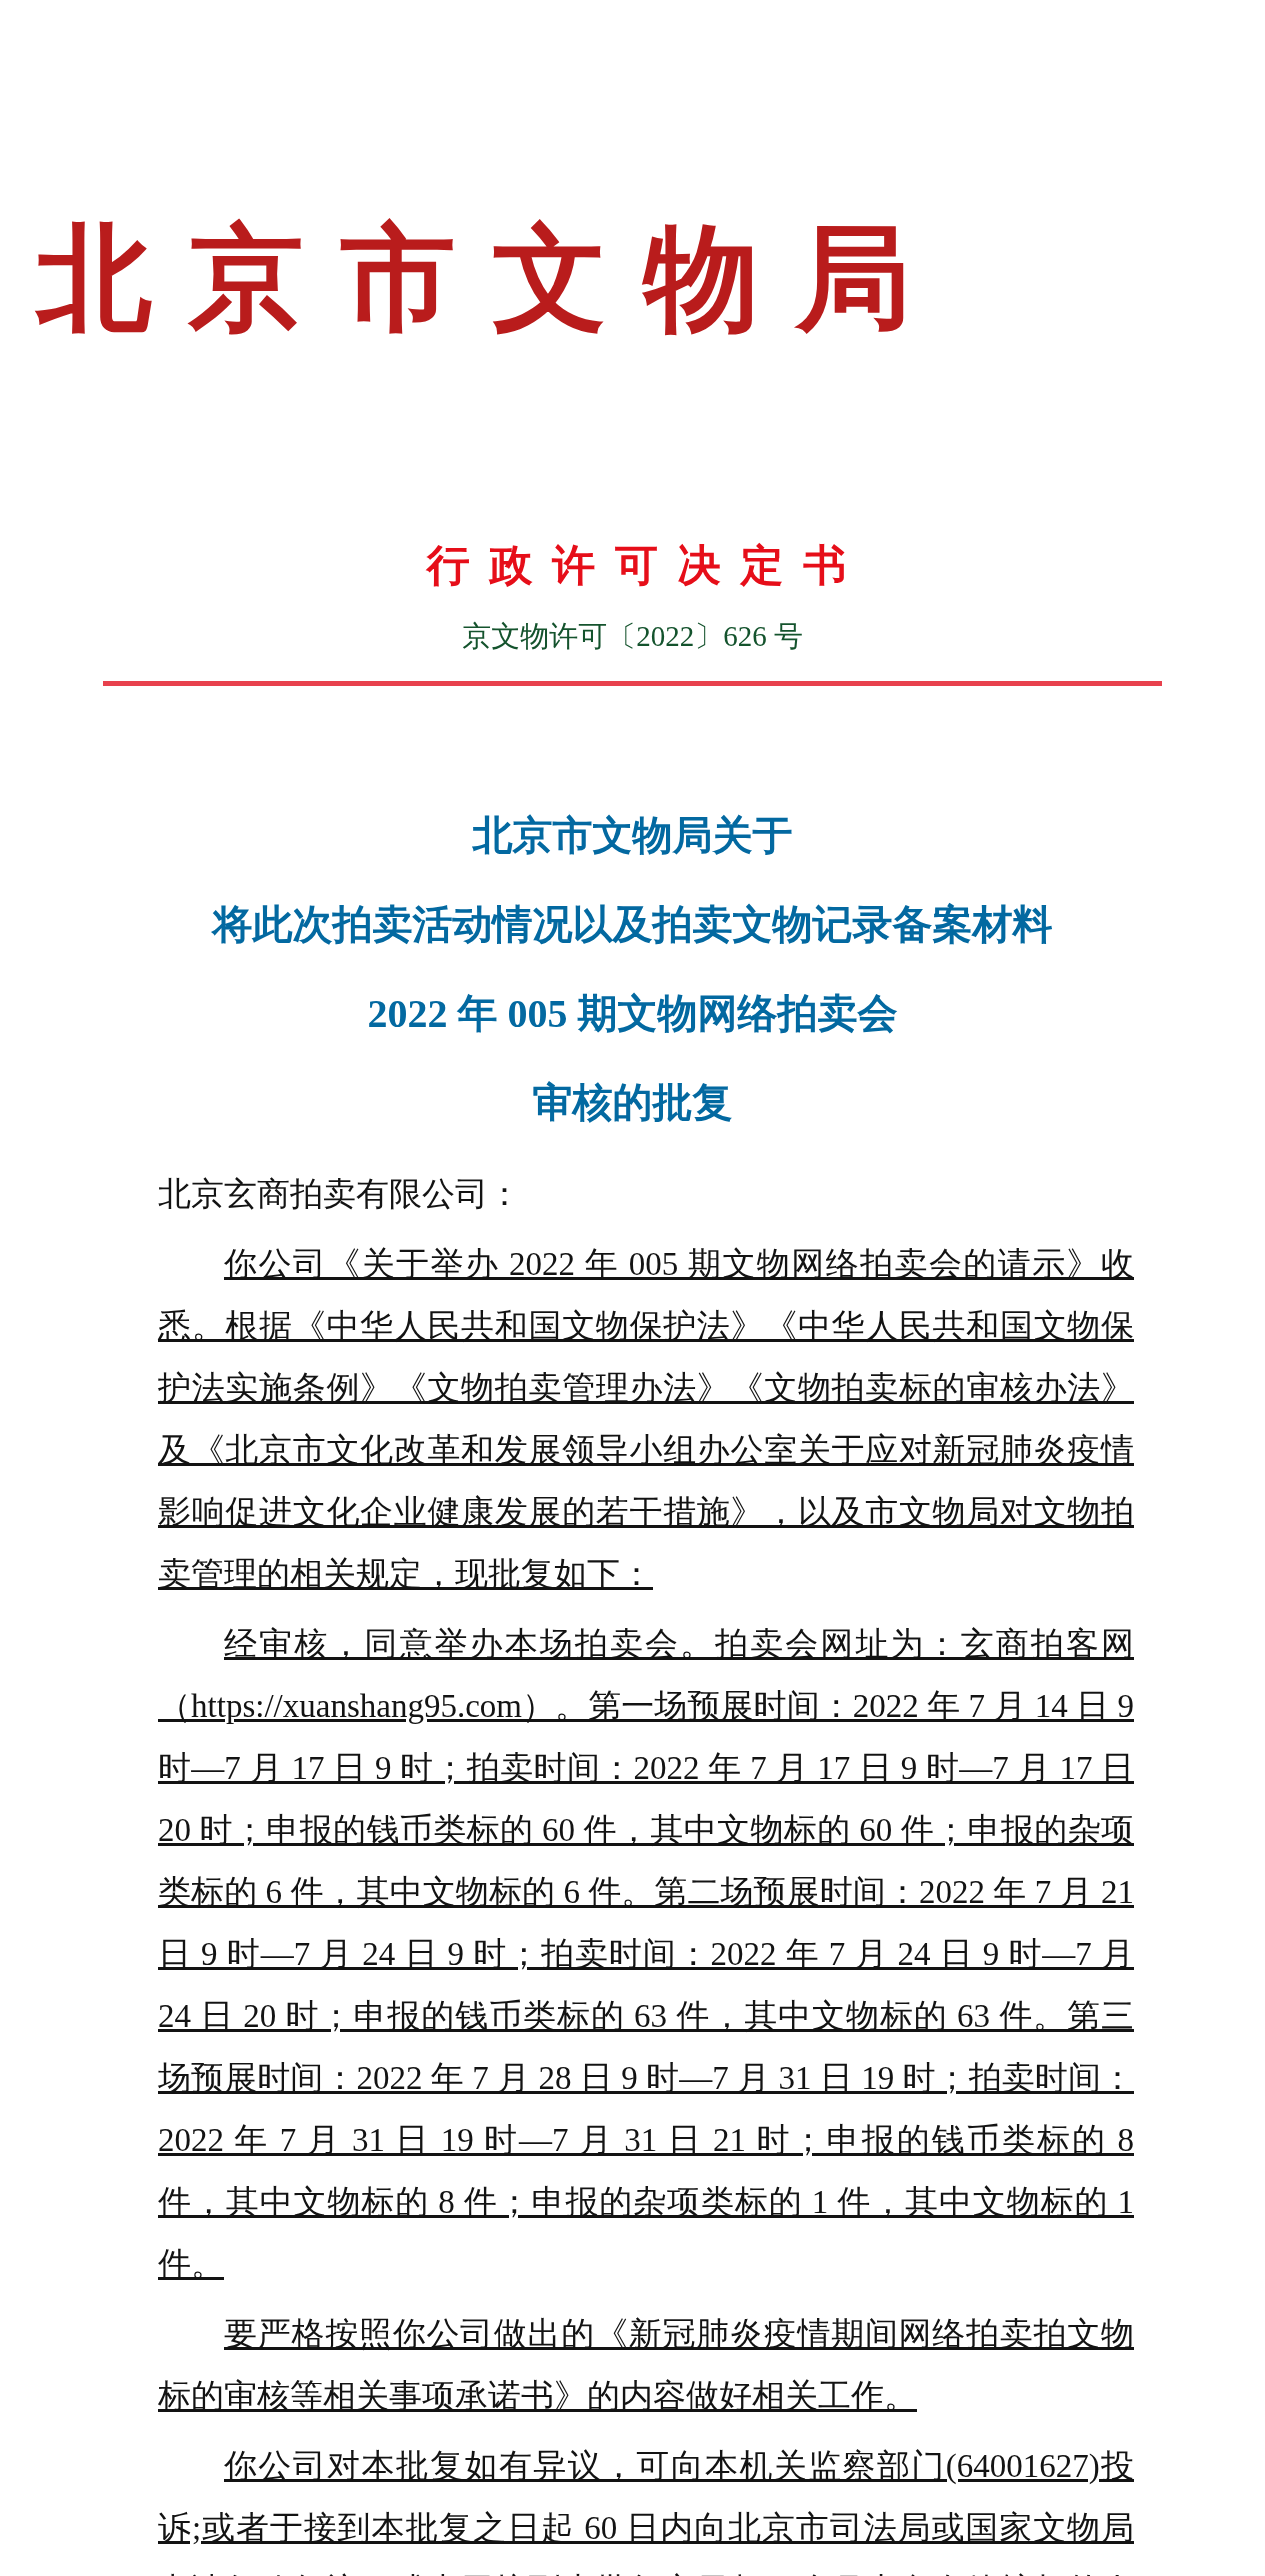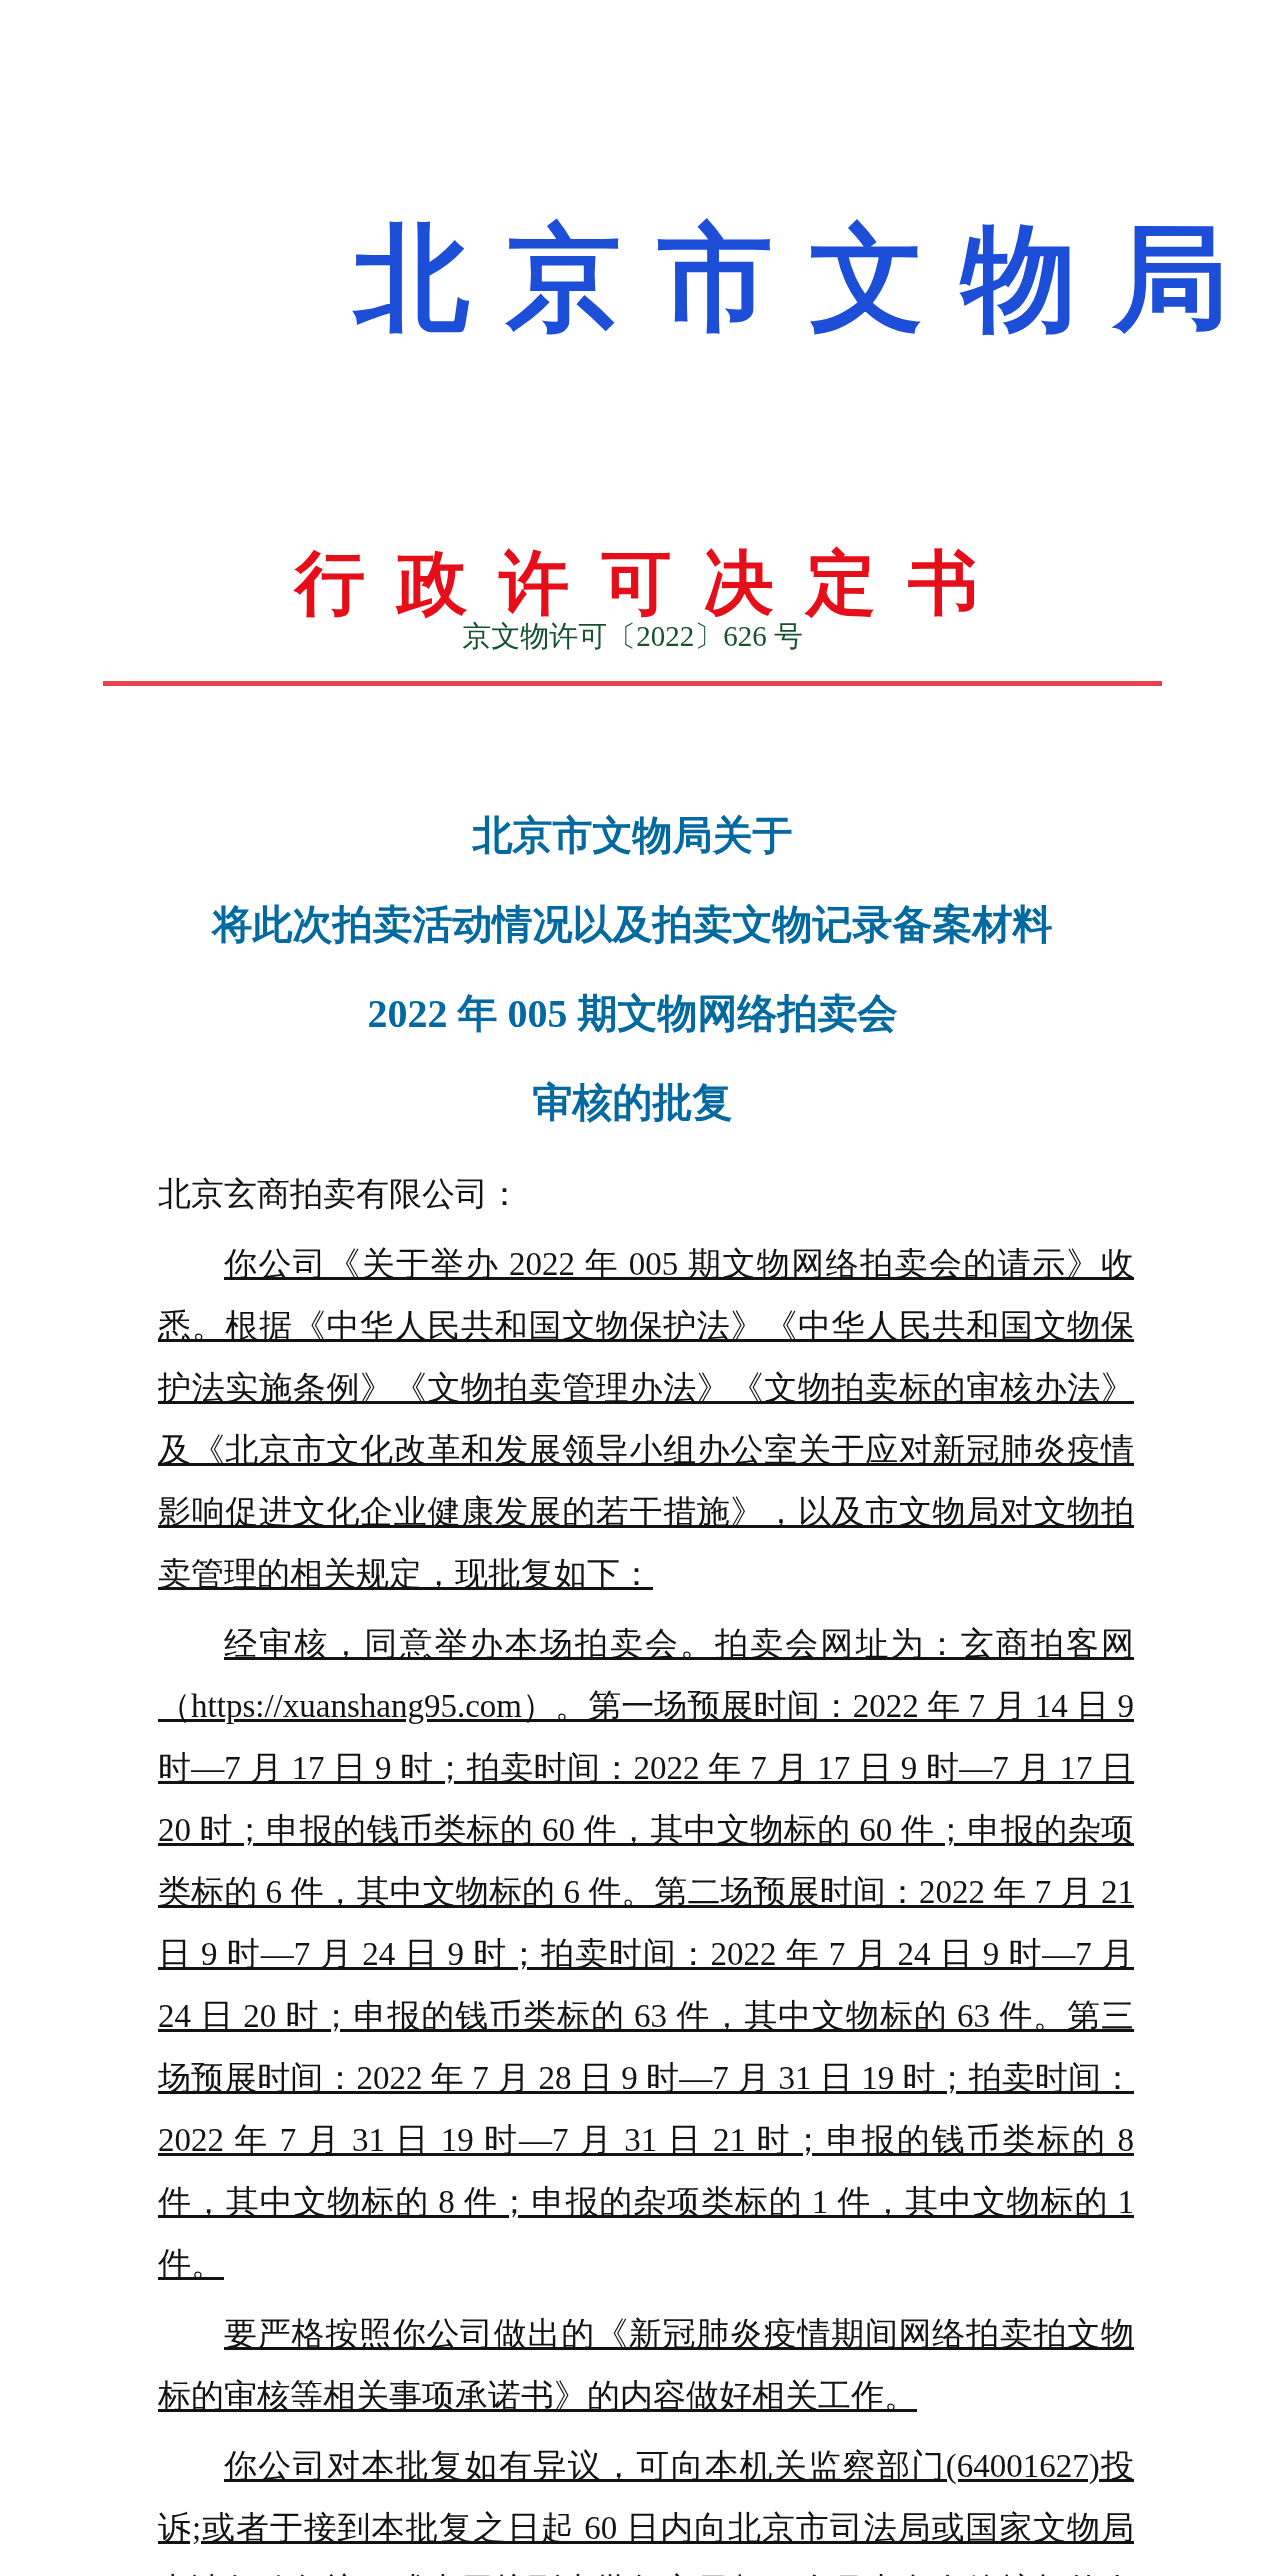--- a/index.html
+++ b/index.html
@@ -8,30 +8,30 @@
     width:1265px;height:3704px;
     margin:0 auto;
     background:#ffffff;
     font-family:"Liberation Serif","DejaVu Serif",serif;
     color:#1c1c1c;
     overflow:hidden;
   }
   
   .agency-name{
     position:absolute;top:202px;left:0;right:0;
-    text-align:right;
+    text-align:left;
     font-size:115px;font-weight:bold;
     letter-spacing:0.32em;text-indent:0.32em;
-    color:#1d4ed8;
+    color:#b91c1c;
     white-space:nowrap;
   }
   .doc-type{
     position:absolute;top:537px;left:8px;right:0;
     text-align:center;
-    font-size:70px;font-weight:bold;
+    font-size:43px;font-weight:bold;
     letter-spacing:0.46em;text-indent:0.46em;
     color:#e60e19;
     white-space:nowrap;
   }
   .doc-number{
     position:absolute;top:617px;left:0;right:0;
     text-align:center;
     font-size:29px;
     color:#14532d;
     white-space:nowrap;

